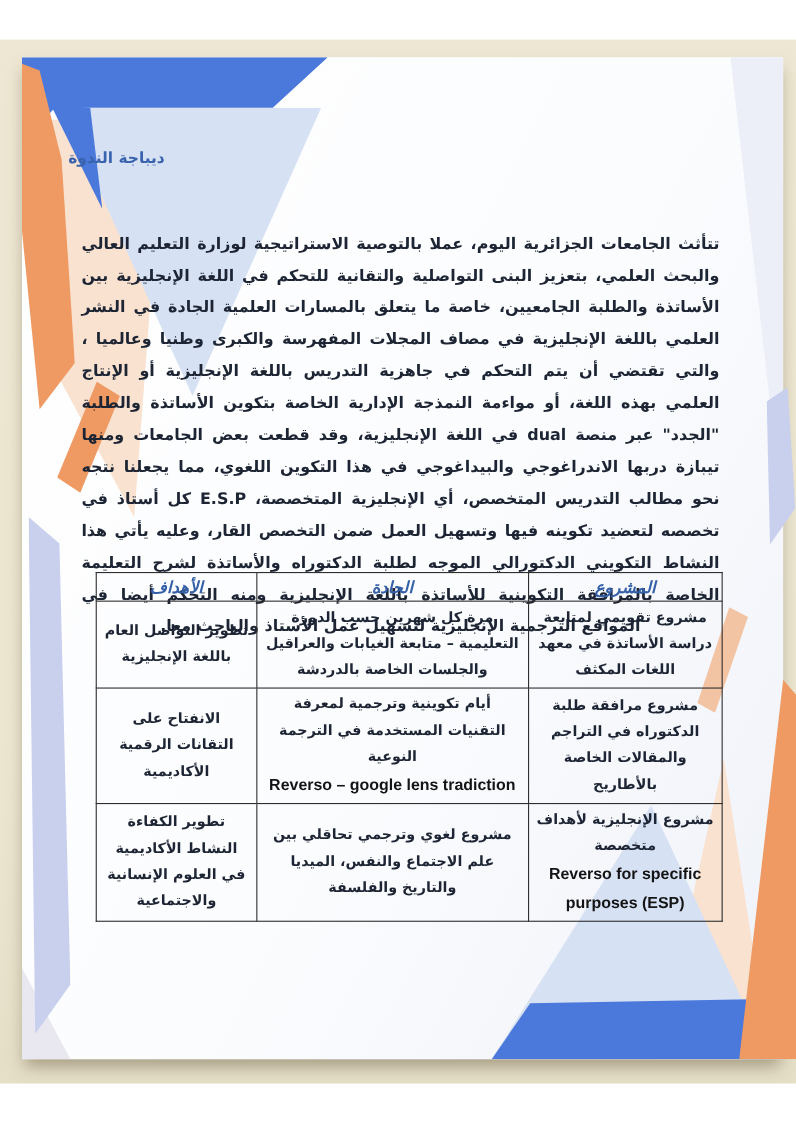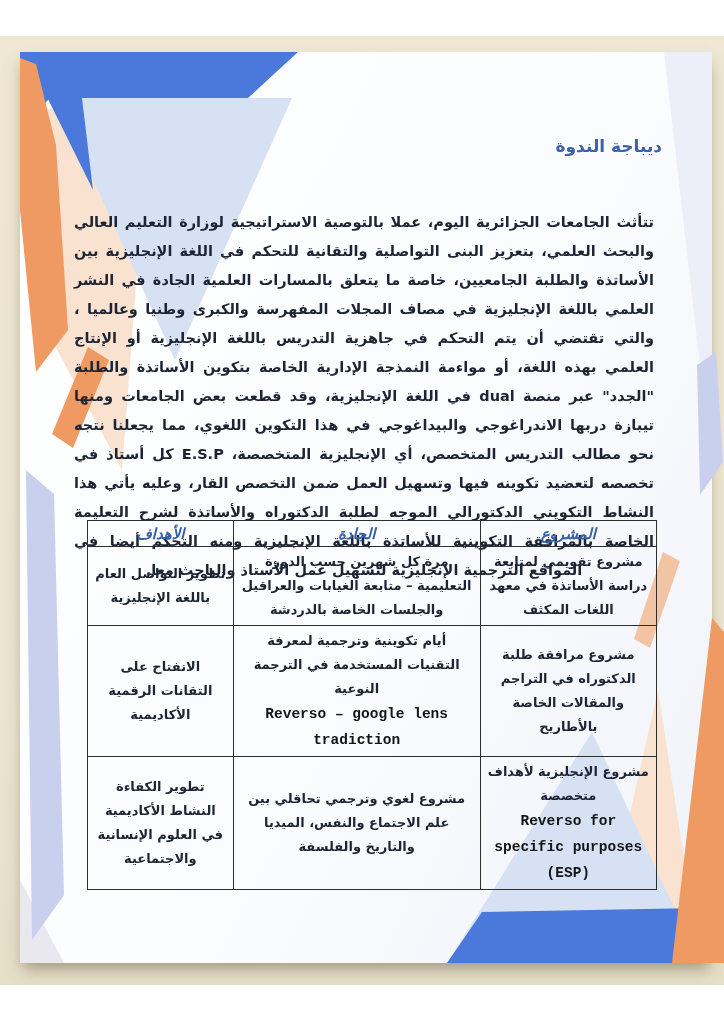--- a/index.html
+++ b/index.html
@@ -35,22 +35,22 @@
   .lavender-left{background:var(--lavender);clip-path:polygon(26px 470px,54px 494px,64px 895px,32px 940px);}
   .lavender-right{background:var(--lavender);clip-path:polygon(697px 365px,716px 352px,723px 462px,700px 495px);}
   .peach-slash-right{background:var(--salmon-light);clip-path:polygon(663px 552px,680px 561px,650px 648px,634px 639px);}
   .peach-right{background:var(--peach);clip-path:polygon(658px 690px,596px 963px,700px 963px);}
   .mountain-light{background:var(--light-blue);clip-path:polygon(592px 732px,447px 963px,700px 963px);}
   .mountain-dark{background:var(--accent-blue);clip-path:polygon(482px 912px,700px 908px,713px 930px,713px 963px,447px 963px);}
   .orange-right{background:var(--orange);clip-path:polygon(712px 618px,724px 632px,724px 963px,672px 963px);}
 
   .content{position:absolute;left:0;top:0;width:724px;height:1024px;}
   .doc-title{
-    position:absolute;top:136px;left:62px;width:600px;text-align:right;
-    font-size:17px;font-weight:bold;color:var(--title-blue);
+    position:absolute;top:136px;left:62px;width:600px;text-align:left;
+    font-size:14px;font-weight:bold;color:var(--title-blue);
   }
   .preamble{
     position:absolute;top:168px;left:74px;width:580px;
     direction:rtl;text-align:justify;text-align-last:center;
     font-size:14.5px;font-weight:bold;line-height:29px;color:var(--text-dark);margin-top:40px;
   }
   table.projects{
     position:absolute;top:520px;left:87px;width:570px;
     border-collapse:collapse;table-layout:fixed;direction:rtl;
   }
@@ -62,21 +62,21 @@
     height:26px;font-size:15px;font-weight:bold;font-style:italic;
     color:var(--header-blue);
   }
   table.projects td{
     font-size:13px;font-weight:bold;line-height:24px;color:var(--text-dark);
   }
   tr.row-1 td{height:75px;}
   tr.row-2 td{height:73px;}
   tr.row-3 td{height:99px;}
   .en-line{
-    direction:ltr;font-family:Liberation Mono, monospace;
+    direction:ltr;font-family:Liberation Sans, sans-serif;
     font-size:14.5px;font-weight:bold;color:#141414;line-height:26px;
   }
   .col-project{width:31%;} .col-mech{width:43.4%;} .col-obj{width:25.6%;}
 </style>
 </head>
 <body>
 
 <div class="cream-page"></div>
 
 <div class="sheet"></div>

